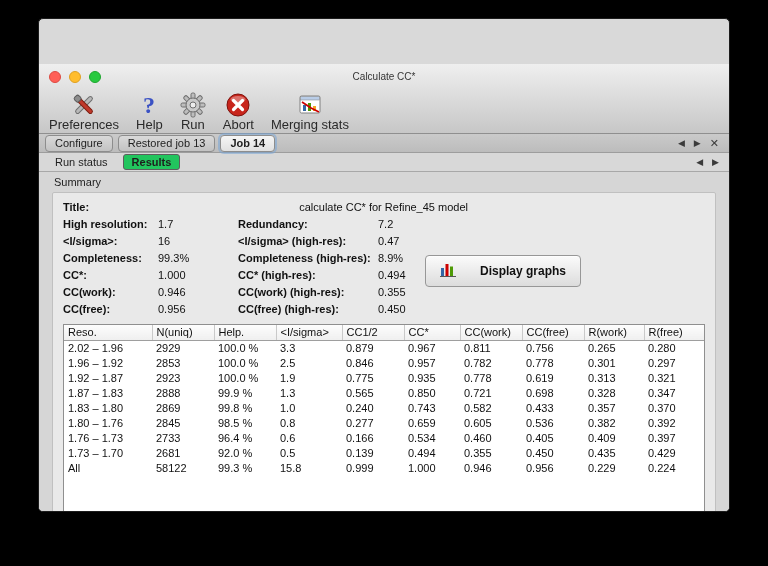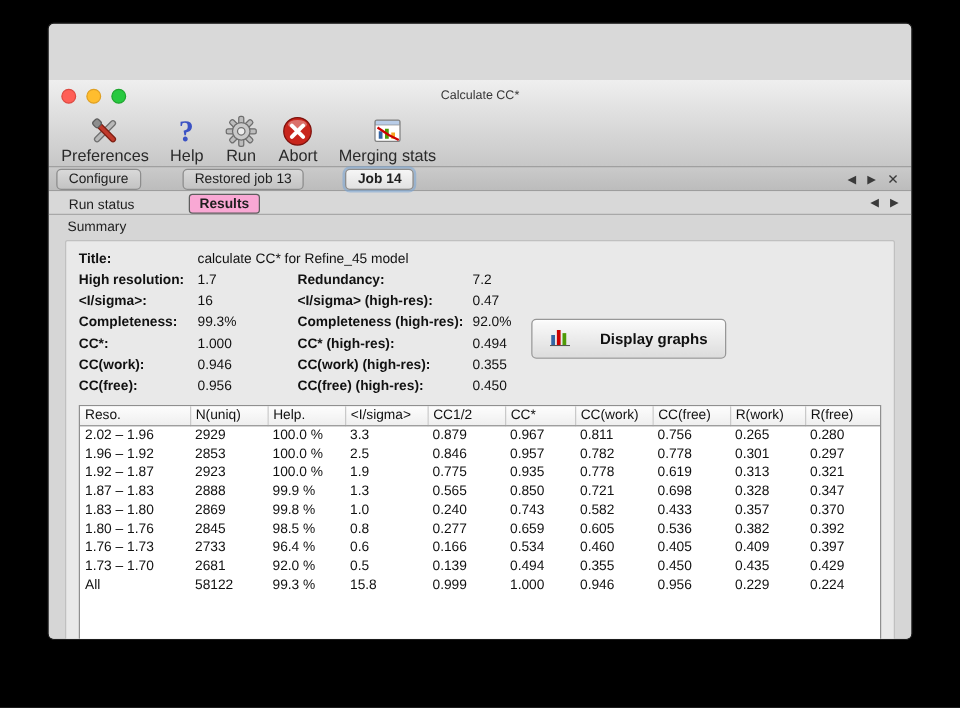--- a/index.html
+++ b/index.html
@@ -22,46 +22,46 @@
   .tl.green { background:#28c940; border:1px solid #1fa62f; }
 
   .toolbar { height:44px; display:flex; align-items:flex-start; padding:1px 0 0 10px; gap:17px; }
   .tool { display:flex; flex-direction:column; align-items:center; cursor:default; }
   .ticon { height:27px; display:flex; align-items:center; justify-content:center; }
   .tlabel { font-size:13px; color:#2a2a2a; margin-top:-1px; white-space:nowrap; }
 
   
   .tabbar { height:19px; background:linear-gradient(#cacaca,#bcbcbc);
     border-bottom:1px solid #9d9d9d; display:flex; align-items:center; padding:0 10px 0 6px; }
-  .tabs { display:flex; align-items:flex-end; height:100%;gap:28px; }
+  .tabs { display:flex; align-items:center; height:100%; }
   .tab { font-size:11px; color:#1e1e1e; padding:1px 9px 2px; margin-right:5px;
     border:1px solid #8d8d8d; border-radius:4px;
     background:linear-gradient(#d9d9d9,#c3c3c3); white-space:nowrap; }
   .tab.active { background:linear-gradient(#f6f6f6,#e1e1e1); font-weight:bold;
     box-shadow:0 0 0 2px rgba(120,165,215,.55); }
   .tabnav { margin-left:auto; display:flex; align-items:center; gap:9px;
     font-size:9px; color:#3a3a3a; }
   .tabnav .x { font-size:11px; }
 
   .subtabbar { height:19px; background:#d8d8d8; border-bottom:1px solid #a8a8a8;
     display:flex; align-items:center; padding:0 10px 0 8px; }
   .subtab { font-size:11px; color:#1e1e1e; padding:1px 8px; margin-right:7px; white-space:nowrap; }
-  .subtab.active { background:#f9a8d4; border:1px solid #5e5e5e; border-radius:3px; font-weight:bold; }
+  .subtab.active { background:#22c55e; border:1px solid #5e5e5e; border-radius:3px; font-weight:bold; }
 
   
   .content { height:366px; background:#d6d6d6; padding:2px 13px 0; }
   .section-label { font-size:11px; color:#1e1e1e; padding:2px 0 4px 2px; }
   .panel { position:relative; height:426px; background:#e9e9e9;
     border:1px solid #c0c0c0; border-radius:2px; padding:8px 10px; }
 
   .summary-grid { display:grid; grid-template-columns:95px 80px 140px 90px;
     row-gap:5px; font-size:11px; color:#111; width:420px; }
   .slabel { font-weight:bold; white-space:nowrap; }
   .svalue { white-space:nowrap; }
-  .title-value { grid-column:2 / 5; }
+  .title-value { grid-column:2 / 5;text-align:right; }
 
   .display-graphs { position:absolute; left:372px; top:62px; display:flex;
     align-items:center; gap:24px; padding:6px 14px; font-size:12px; font-weight:bold;
     color:#111; font-family:"Liberation Sans",sans-serif;
     background:linear-gradient(#fbfbfb,#dcdcdc); border:1px solid #979797;
     border-radius:4px; box-shadow:0 1px 1px rgba(255,255,255,.7) inset; cursor:default; }
 
   .table-wrap { margin-top:9px; height:196px; background:#fff;
     border:1px solid #8f8f8f; overflow:hidden; }
   table { border-collapse:collapse; width:100%; table-layout:fixed; font-size:11px; color:#111; }
@@ -193,21 +193,21 @@
             <div class="svalue">1.7</div>
             <div class="slabel">Redundancy:</div>
             <div class="svalue">7.2</div>
             <div class="slabel">&lt;I/sigma&gt;:</div>
             <div class="svalue">16</div>
             <div class="slabel">&lt;I/sigma&gt; (high-res):</div>
             <div class="svalue">0.47</div>
             <div class="slabel">Completeness:</div>
             <div class="svalue">99.3%</div>
             <div class="slabel">Completeness (high-res):</div>
-            <div class="svalue">92.0%</div>
+            <div class="svalue">8.9%</div>
             <div class="slabel">CC*:</div>
             <div class="svalue">1.000</div>
             <div class="slabel">CC* (high-res):</div>
             <div class="svalue">0.494</div>
             <div class="slabel">CC(work):</div>
             <div class="svalue">0.946</div>
             <div class="slabel">CC(work) (high-res):</div>
             <div class="svalue">0.355</div>
             <div class="slabel">CC(free):</div>
             <div class="svalue">0.956</div>

